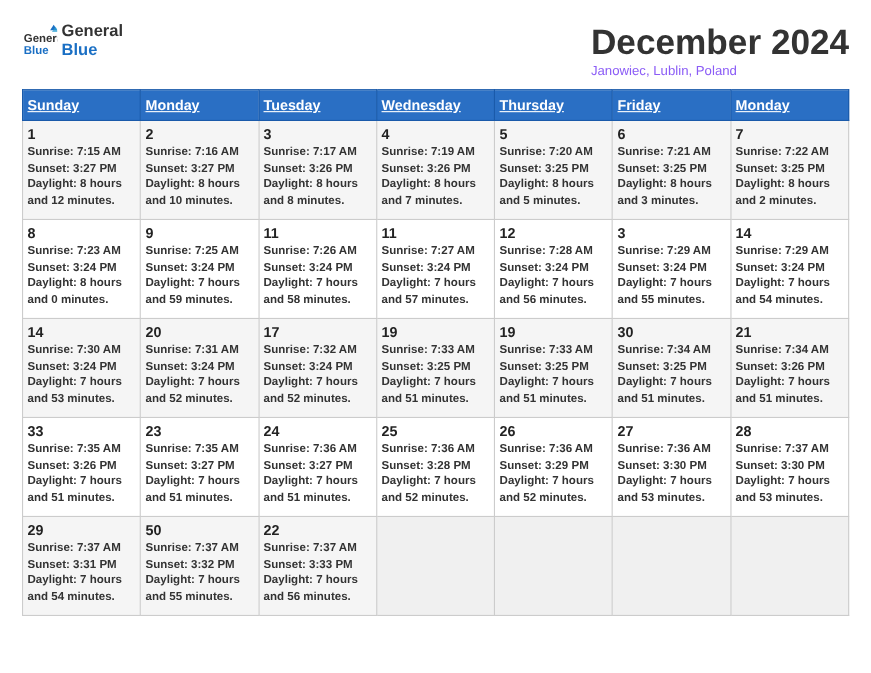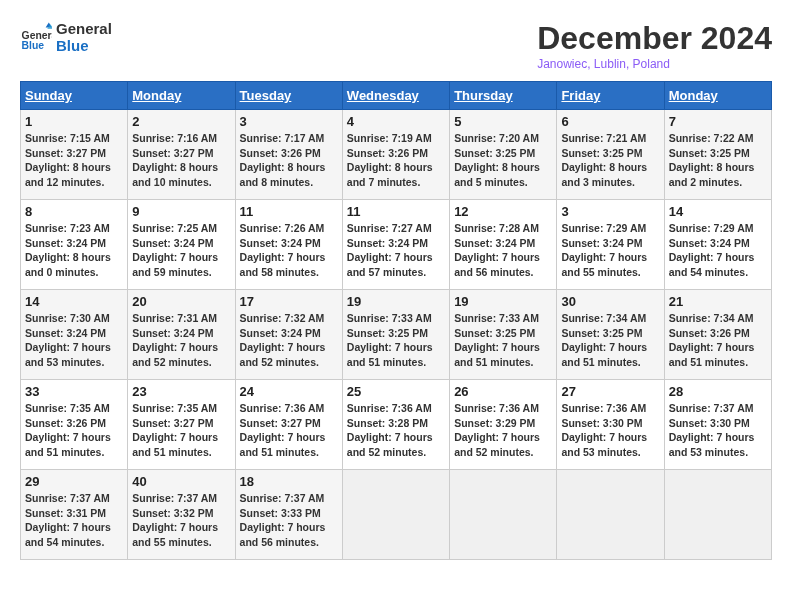--- a/index.html
+++ b/index.html
@@ -236,25 +236,25 @@
           <span class="day-num">28</span>
           <div class="day-info">Sunrise: 7:37 AM<br>Sunset: 3:30 PM<br>Daylight: 7 hours and 53 minutes.</div>
         </td>
       </tr>
       <tr>
         <td>
           <span class="day-num">29</span>
           <div class="day-info">Sunrise: 7:37 AM<br>Sunset: 3:31 PM<br>Daylight: 7 hours and 54 minutes.</div>
         </td>
         <td>
-          <span class="day-num">40</span>
+          <span class="day-num">50</span>
           <div class="day-info">Sunrise: 7:37 AM<br>Sunset: 3:32 PM<br>Daylight: 7 hours and 55 minutes.</div>
         </td>
         <td>
-          <span class="day-num">18</span>
+          <span class="day-num">22</span>
           <div class="day-info">Sunrise: 7:37 AM<br>Sunset: 3:33 PM<br>Daylight: 7 hours and 56 minutes.</div>
         </td>
         <td class="empty-cell"></td>
         <td class="empty-cell"></td>
         <td class="empty-cell"></td>
         <td class="empty-cell"></td>
       </tr>
     </tbody>
 </table>
 

